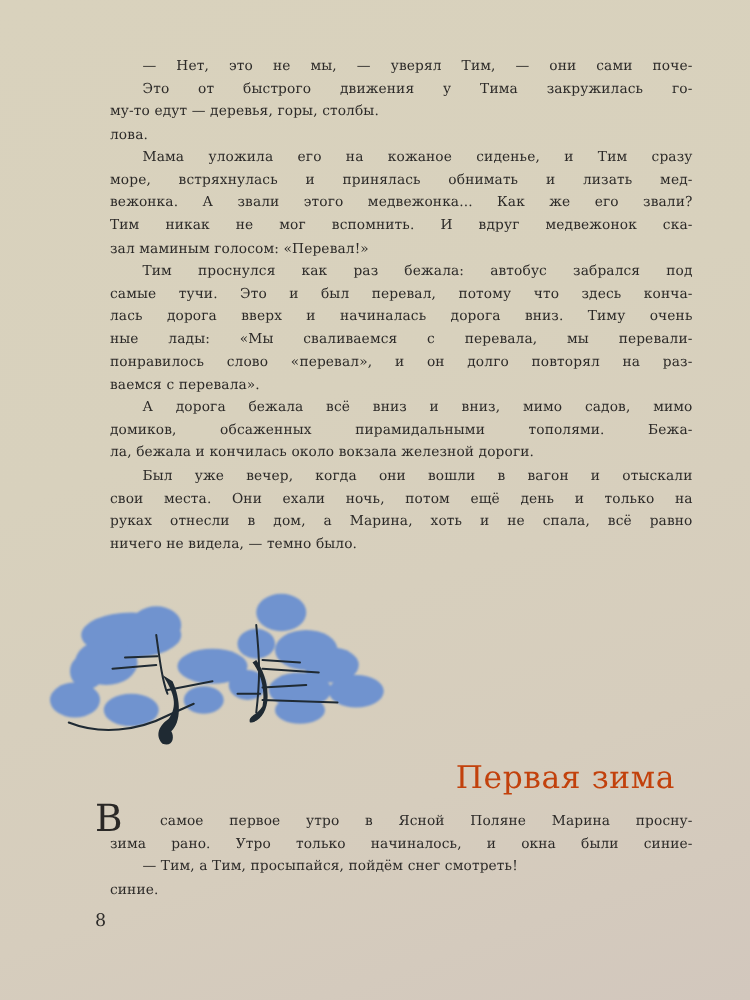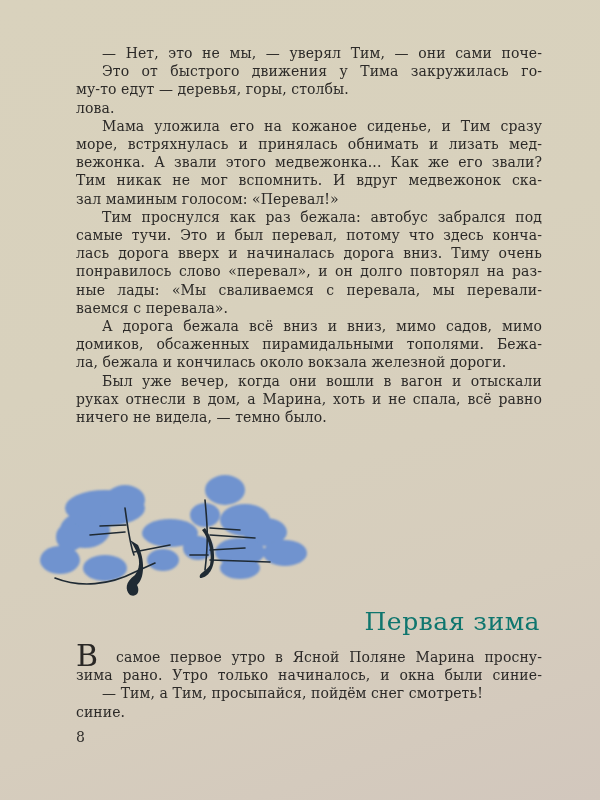--- a/index.html
+++ b/index.html
@@ -5,32 +5,32 @@
   html, body { margin:0; padding:0; }
   body {
     width:600px; height:800px; overflow:hidden;
     background: linear-gradient(160deg, #d9d2bd 0%, #d8d1bd 40%, #d6cdbd 75%, #d2c7bd 100%);
     font-family: "DejaVu Serif", "Liberation Serif", serif;
     color:#2c2a28;
     position:relative;
   }
   .page { position:absolute; left:0; top:0; width:600px; height:800px; }
   .text-block {
-    position:absolute; left:76px; width:466px;
-    font-size:14px; line-height:18.2px; letter-spacing:0.1px;
+    position:absolute; left:88px; width:466px;
+    font-size:11px; line-height:18.2px; letter-spacing:0.1px;
     text-align:justify;
   }
   .line { display:block; white-space:nowrap; text-align:justify; text-align-last:justify; }
   .line.last { text-align-last:left; }
   .line.indent { padding-left:26px; }
   #block1 { top:44px; }
   #block2 { top:648px; }
   .chapter-title {
     position:absolute; right:60px; top:607px;
-    font-size:25px; letter-spacing:0.5px; color:#0f766e; font-weight:normal;
+    font-size:25px; letter-spacing:0.5px; color:#c2410c; font-weight:normal;
   }
   .drop-cap {
     position:absolute; left:76px; top:641px;
     font-size:30px; line-height:30px; color:#2a2826;
   }
   .page-number {
     position:absolute; left:76px; top:729px; font-size:14px; color:#2e2c2a;
   }
   .illustration { position:absolute; left:30px; top:460px; width:280px; height:140px; }
 </style>
@@ -45,27 +45,28 @@
       <span class="line last">му-то едут — деревья, горы, столбы.</span>
       <span class="line last">лова.</span>
       <span class="line indent">Мама уложила его на кожаное сиденье, и Тим сразу</span>
       <span class="line">море, встряхнулась и принялась обнимать и лизать мед-</span>
       <span class="line">вежонка. А звали этого медвежонка... Как же его звали?</span>
       <span class="line">Тим никак не мог вспомнить. И вдруг медвежонок ска-</span>
       <span class="line last">зал маминым голосом: «Перевал!»</span>
       <span class="line indent">Тим проснулся как раз бежала: автобус забрался под</span>
       <span class="line">самые тучи. Это и был перевал, потому что здесь конча-</span>
       <span class="line">лась дорога вверх и начиналась дорога вниз. Тиму очень</span>
+      <span class="line">ные лады: «Мы сваливаемся с перевала, мы перевали-</span>
       <span class="line">понравилось слово «перевал», и он долго повторял на раз-</span>
-      <span class="line">ные лады: «Мы сваливаемся с перевала, мы перевали-</span>
       <span class="line last">ваемся с перевала».</span>
       <span class="line indent">А дорога бежала всё вниз и вниз, мимо садов, мимо</span>
       <span class="line">домиков, обсаженных пирамидальными тополями. Бежа-</span>
       <span class="line last">ла, бежала и кончилась около вокзала железной дороги.</span>
       <span class="line indent">Был уже вечер, когда они вошли в вагон и отыскали</span>
+      <span class="line">свои места. Они ехали ночь, потом ещё день и только на</span>
       <span class="line">руках отнесли в дом, а Марина, хоть и не спала, всё равно</span>
       <span class="line last">ничего не видела, — темно было.</span>
     </div>
 
   <svg class="illustration" viewBox="0 0 280 140">
     <defs>
       <filter id="soft">
           <feGaussianBlur stdDeviation="0.8"></feGaussianBlur>
         </filter>
     </defs>

